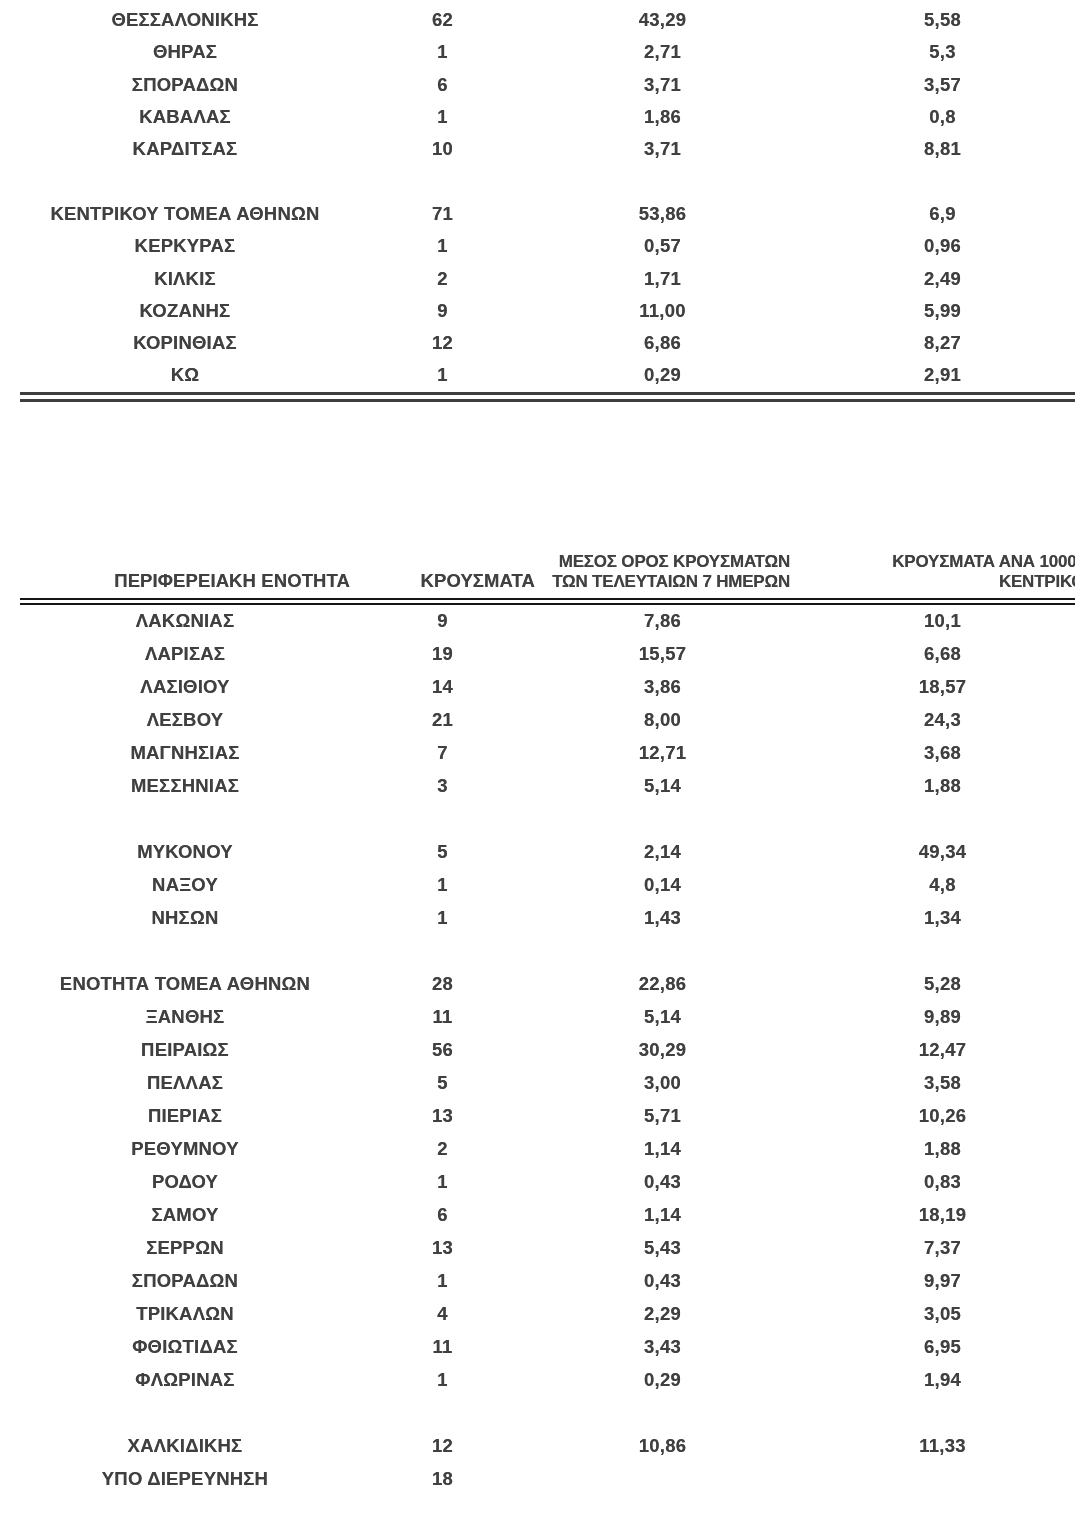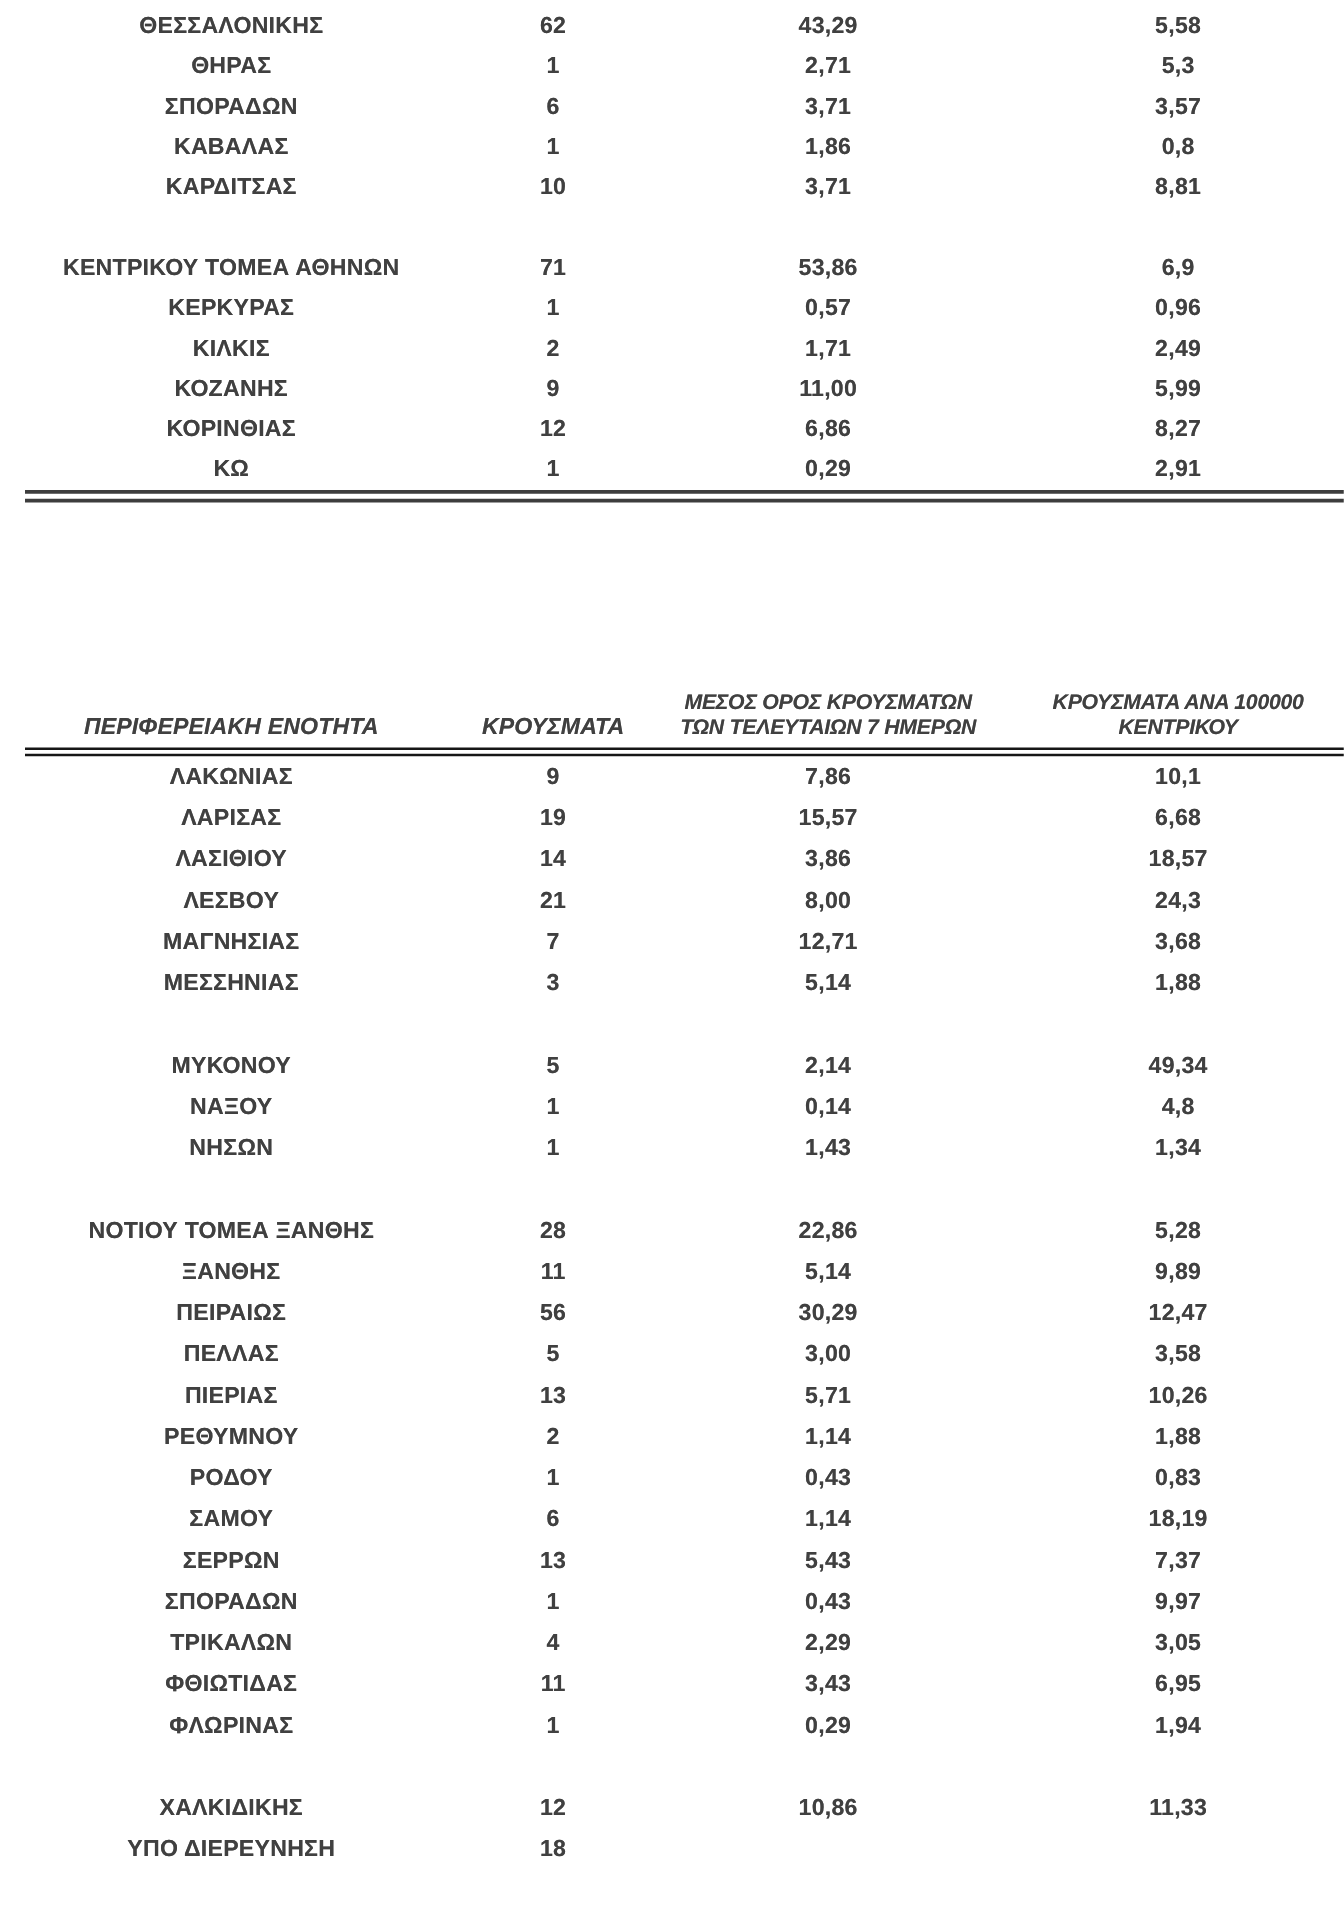--- a/index.html
+++ b/index.html
@@ -58,27 +58,26 @@
   }
 
   .between-tables-spacer { height: 132px; }
 
   .header-row {
     align-items: end;
     min-height: 58px;
     padding-bottom: 6px;
   }
   .hcell {
-    text-align: center;
+    text-align: right;
     font-size: 18.5px;
     font-weight: bold;
     letter-spacing: 0.1px;
     line-height: 1.15;
     white-space: nowrap;
-    font-style: italic;
   }
   .hcell.two-line {
     font-size: 17px;
     letter-spacing: -0.2px;
   }
   .hcell .hline { display: block; }
 
   
   .page { text-shadow: 0 0 0.4px rgba(30,30,30,0.55); }
 </style>
@@ -224,21 +223,21 @@
           <div class="cell c3">0,14</div>
           <div class="cell c4">4,8</div>
         </div>
         <div class="row">
           <div class="cell c1">ΝΗΣΩΝ</div>
           <div class="cell c2">1</div>
           <div class="cell c3">1,43</div>
           <div class="cell c4">1,34</div>
         </div>
         <div class="row gap-before">
-          <div class="cell c1">ΝΟΤΙΟΥ ΤΟΜΕΑ ΞΑΝΘΗΣ</div>
+          <div class="cell c1">ΕΝΟΤΗΤΑ ΤΟΜΕΑ ΑΘΗΝΩΝ</div>
           <div class="cell c2">28</div>
           <div class="cell c3">22,86</div>
           <div class="cell c4">5,28</div>
         </div>
         <div class="row">
           <div class="cell c1">ΞΑΝΘΗΣ</div>
           <div class="cell c2">11</div>
           <div class="cell c3">5,14</div>
           <div class="cell c4">9,89</div>
         </div>

